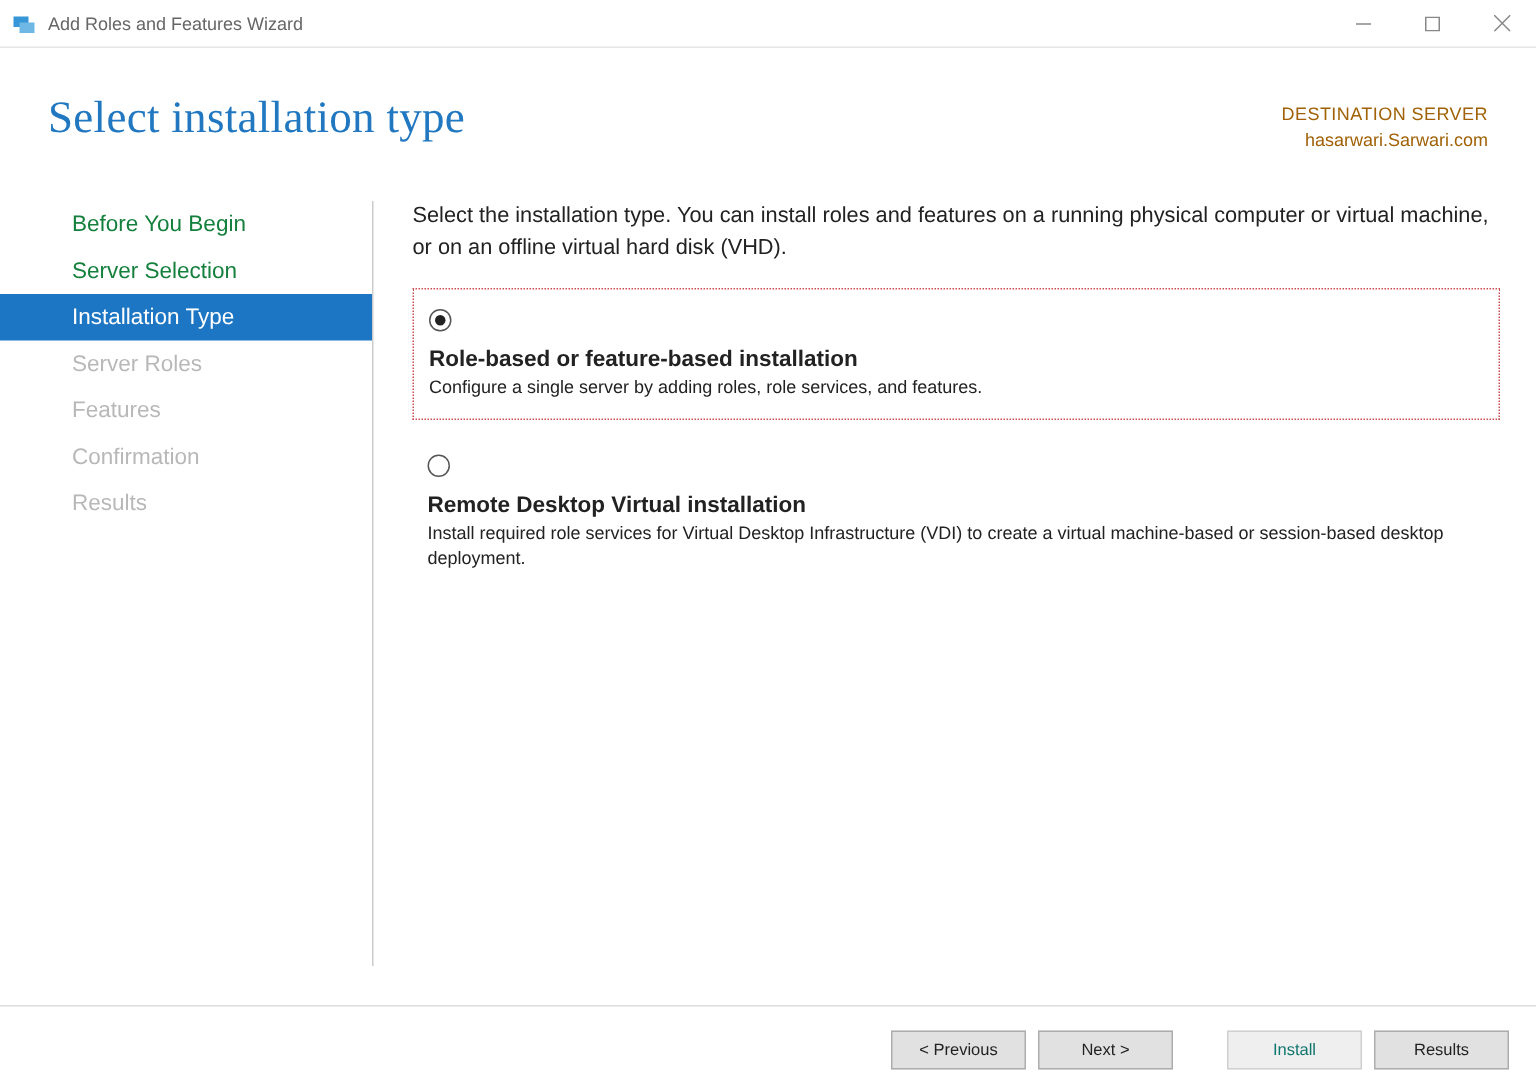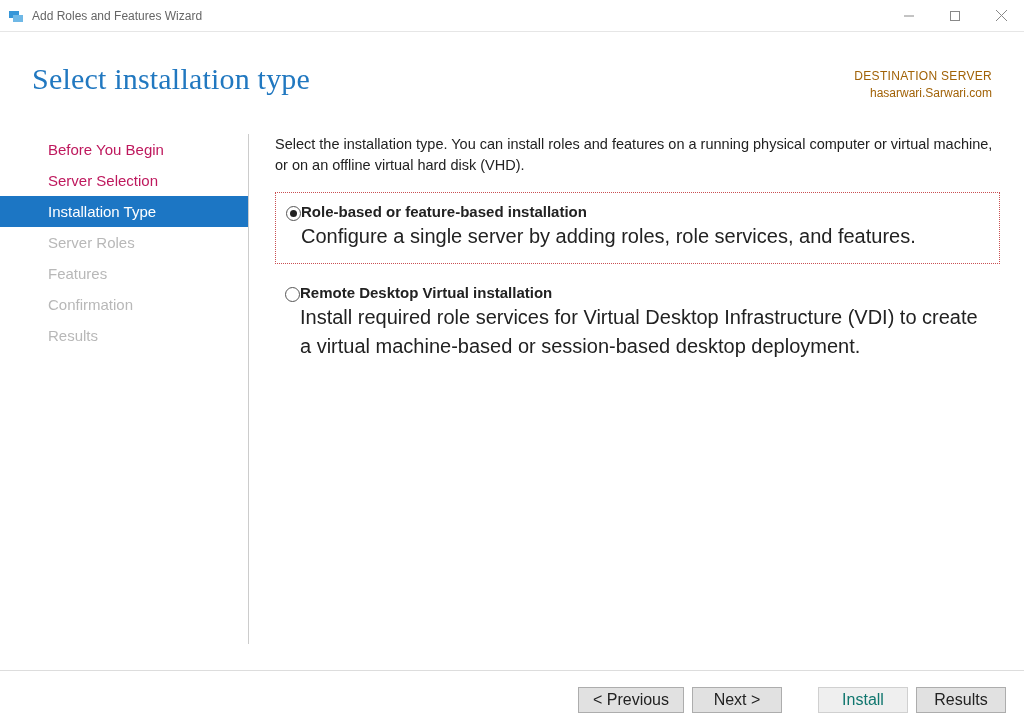--- a/index.html
+++ b/index.html
@@ -79,21 +79,21 @@
     padding: 0 0 0 0;
     height: calc(100% - 32px - 110px - 60px);
   }
   .sidebar {
     width: 248px;
     padding-top: 8px;
   }
   .sidebar-item {
     padding: 7px 16px 7px 48px;
     font-size: 15px;
-    color: #be185d;
+    color: #15803d;
     cursor: pointer;
     white-space: nowrap;
   }
   .sidebar-item.active {
     background: #1c76c4;
     color: #fff;
   }
   .sidebar-item.disabled {
     color: #b8b8b8;
     cursor: default;
@@ -110,22 +110,24 @@
     padding: 8px 24px 0 26px;
     font-size: 14.5px;
     color: #222;
   }
   .intro {
     margin-bottom: 16px;
     line-height: 1.45;
   }
   .option {
     display: flex;
+    gap: 10px;
     padding: 10px 12px 12px 10px;
     margin-bottom: 10px;
+    flex-direction: column;
   }
   .option.selected {
     border: 1px dotted #c94f52;
   }
   .radio {
     width: 15px;
     height: 15px;
     border: 1px solid #555;
     border-radius: 50%;
     margin-top: 3px;
@@ -143,21 +145,21 @@
     top: 3px;
     left: 3px;
   }
   .option-text { flex: 1; }
   .option-title {
     font-weight: 700;
     font-size: 15px;
     margin-bottom: 2px;
   }
   .option-desc {
-    font-size: 20px;
+    font-size: 12px;
     line-height: 1.45;
   }
 
   
   .footer {
     position: absolute;
     bottom: 0;
     left: 0;
     right: 0;
     height: 58px;
@@ -168,21 +170,21 @@
     gap: 8px;
     padding: 0 18px;
     background: #fff;
   }
   .footer .spacer { width: 20px; }
   .btn {
     min-width: 90px;
     height: 26px;
     border: 1px solid #adadad;
     background: #e1e1e1;
-    font-size: 16px;
+    font-size: 11px;
     color: #222;
     display: inline-flex;
     align-items: center;
     justify-content: center;
     cursor: pointer;
     padding: 0 14px;
   }
   .btn.disabled {
     color: #0f766e;
     background: #efefef;

